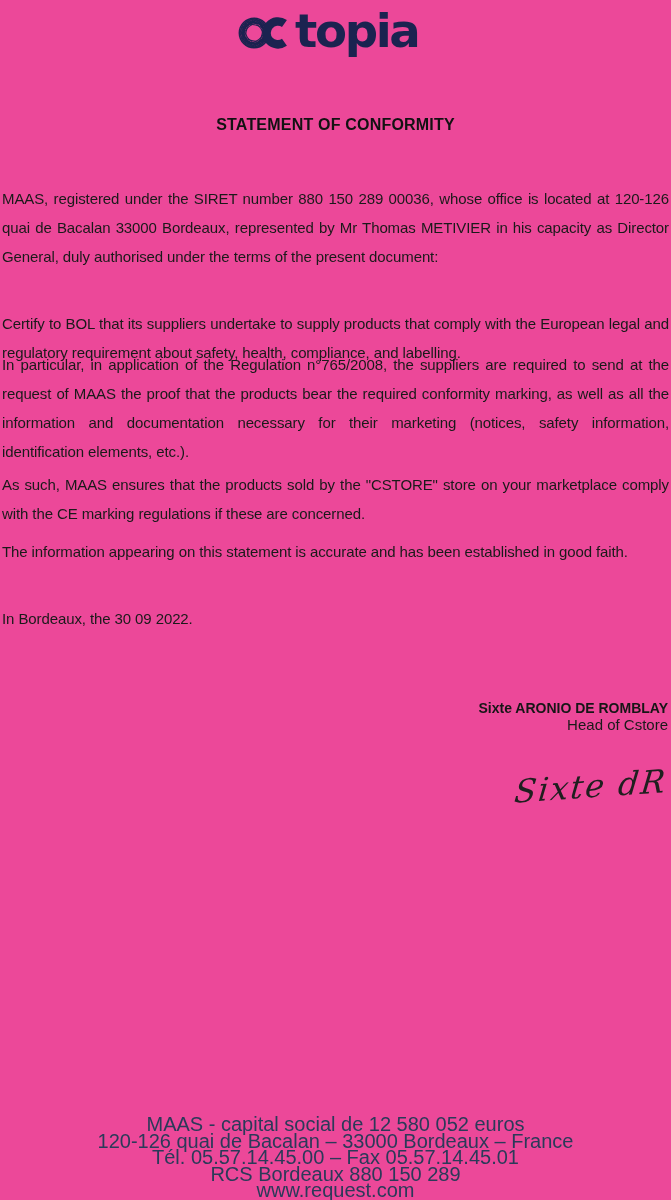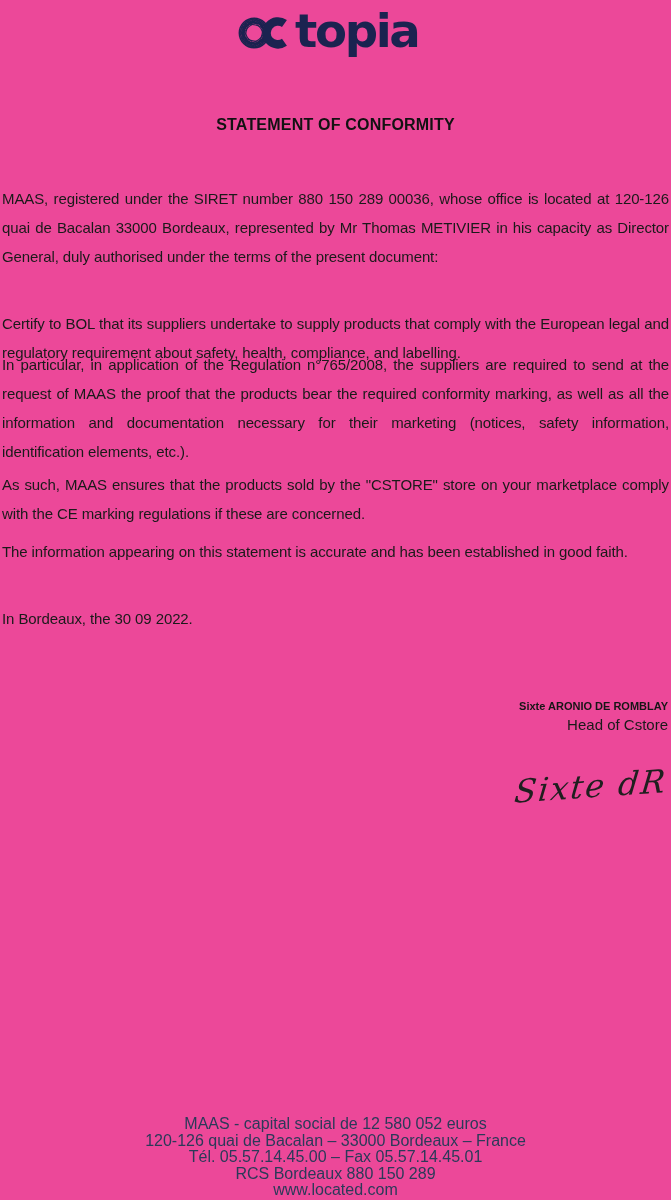--- a/index.html
+++ b/index.html
@@ -56,21 +56,21 @@
   .para.p3 { top: 350px; }
   .para.p4 { top: 470px; }
   .para.p5 { top: 537px; white-space: nowrap; text-align: left; }
   .para.date-line { top: 604px; text-align: left; }
 
   
   .sig-name {
     position: absolute;
     top: 700px;
     right: 3px;
-    font-size: 11px;
+    font-size: 14px;
     font-weight: bold;
     color: #161616;
   }
   .sig-role {
     position: absolute;
     top: 716px;
     right: 3px;
     font-size: 15px;
     color: #1a1a1a;
   }
@@ -89,21 +89,21 @@
     transform-origin: right center;
   }
 
   
   .footer {
     position: absolute;
     top: 1116px;
     left: 0;
     width: 100%;
     text-align: center;
-    font-size: 16px;
+    font-size: 20px;
     line-height: 16.5px;
     color: #2b3a59;
   }
   .footer .f-line { display: block; }
   .footer .f-site { color: #2b3a59; text-decoration: none; }
 </style>
 </head>
 <body>
 
 <div class="page">
@@ -154,17 +154,17 @@
   <div class="sig-role">Head of Cstore</div>
 
   <div class="sig-script">Sixte dR</div>
 
   <div class="footer">
     <span class="f-line">MAAS - capital social de 12 580 052 euros</span>
     <span class="f-line">120-126 quai de Bacalan – 33000 Bordeaux – France</span>
     <span class="f-line">Tél. 05.57.14.45.00 – Fax 05.57.14.45.01</span>
     <span class="f-line">RCS Bordeaux 880 150 289</span>
     <span class="f-line">
-      <a href="#" class="f-site">www.located.com</a>
+      <a href="#" class="f-site">www.request.com</a>
     </span>
   </div>
 
 </div>
 
 </body></html>

